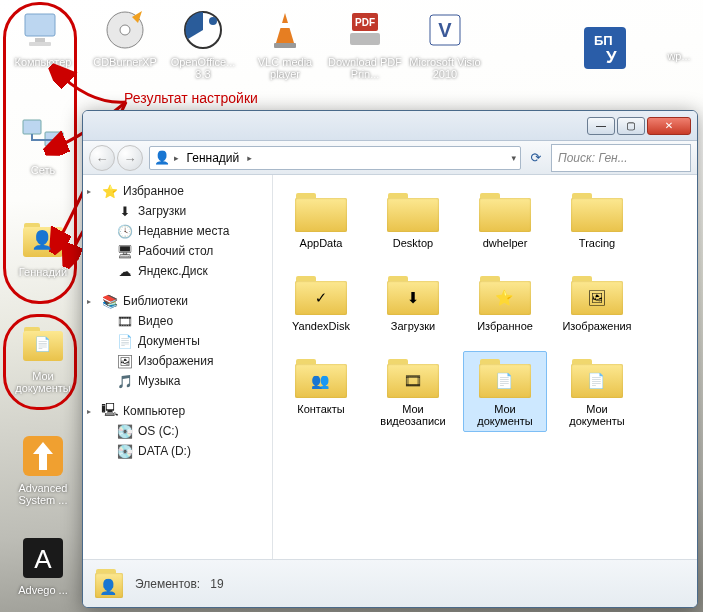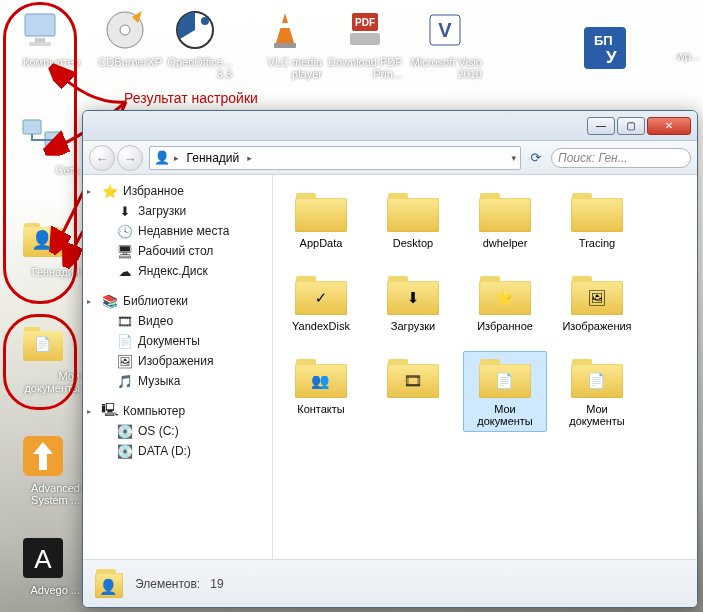--- a/index.html
+++ b/index.html
@@ -6,21 +6,21 @@
   body {
     width: 703px; height: 612px;
     font-family: "Segoe UI", Tahoma, sans-serif;
     font-size: 12px;
     background: linear-gradient(175deg, #ffffff 0%, #fdfdfb 30%, #e8e8df 50%, #bdbdb6 80%, #8d8d86 100%);
     position: relative; overflow: hidden;
   }
 
   
   .desktop { position: absolute; inset: 0; }
-  .dicon { position: absolute; width: 78px; text-align: right; color: #fff; font-size: 11px; }
+  .dicon { position: absolute; width: 78px; text-align: center; color: #fff; font-size: 11px; }
   .dicon .ic { width: 48px; height: 48px; margin: 0 auto 2px; display:flex; align-items:center; justify-content:center; }
   .dicon .lbl { color: #fff; text-shadow: 0 0 3px rgba(0,0,0,.7); line-height: 1.1; padding: 0 2px; word-break: break-word; }
 
   
   .annot { position:absolute; color:#c00; font-size:14px; font-weight: 400; }
   .red-oval { position:absolute; border:3px solid #c00; border-radius: 18px; }
   .red-oval.big { border-radius: 40px; }
 
   .arrow { position:absolute; stroke:#c00; fill:none; stroke-width:3; }
 
@@ -43,21 +43,21 @@
     height:34px; background:linear-gradient(#f7f9fb,#e5ebf1);
     display:flex; align-items:center; padding:0 6px; gap:4px;
     border-bottom:1px solid #c9d3dd;
   }
   .navbtns { display:flex; }
   .navbtn { width:26px; height:26px; border:1px solid #c4c4c4; border-radius:50%; background:radial-gradient(circle at 30% 30%, #fff, #d8dde1); margin-right:2px; display:flex; align-items:center; justify-content:center; color:#888; font-size:13px; cursor:pointer; }
   .addrbar { flex:1; height:24px; border:1px solid #a8b8c9; background:#fff; border-radius:2px; display:flex; align-items:center; padding:0 4px; gap:4px; }
   .crumb { padding:0 4px; cursor:pointer; }
   .chev { color:#555; font-size:9px; }
   .refresh { width:22px; height:22px; display:flex; align-items:center; justify-content:center; color:#2a5c9a; cursor:pointer; font-size:13px; }
-  .search { width:140px; height:20px; border:1px solid #a8b8c9; background:#fff; border-radius:10px; padding:0 6px; color:#888; font-style:italic; display:flex; align-items:center; gap:4px; }
+  .search { width:140px; height:28px; border:1px solid #a8b8c9; background:#fff; border-radius:0; padding:0 6px; color:#888; font-style:italic; display:flex; align-items:center; gap:4px; }
 
   .toolbar {
     height:30px; background:linear-gradient(#fafdff,#e8eff7);
     border-bottom:1px solid #d2dae2;
     display:flex; align-items:center; padding:0 8px; gap:4px;
     color:#1b3b66; font-size:12px;
   }
   .toolbtn { padding:3px 8px; cursor:pointer; display:flex; align-items:center; gap:3px; border-radius:3px; }
   .tdrop::after { content:"▾"; font-size:8px; margin-left:3px; color:#406490; }
   .spacer { flex:1; }
@@ -157,21 +157,21 @@
   <div class="dicon" style="left:86px; top:6px;">
     <div class="ic">
         <svg width="42" height="42" viewBox="0 0 42 42">
           <circle cx="21" cy="21" r="18" fill="#e8e8e8" stroke="#888"></circle>
           <circle cx="21" cy="21" r="5" fill="#fff" stroke="#888"></circle>
           <path d="M28 8 L38 2 L34 14 Z" fill="#f0a020"></path>
         </svg>
       </div>
     <div class="lbl">CDBurnerXP</div>
   </div>
-  <div class="dicon" style="left:156px; top:6px;">
+  <div class="dicon" style="left:164px; top:6px;">
     <div class="ic">
         <svg width="42" height="42" viewBox="0 0 42 42">
           <circle cx="21" cy="21" r="18" fill="#fff" stroke="#333" stroke-width="2"></circle>
           <path d="M21 3 A18 18 0 0 0 6 30 L21 21 Z" fill="#2a5c9a"></path>
           <circle cx="31" cy="12" r="4" fill="#2a5c9a"></circle>
         </svg>
       </div>
     <div class="lbl">OpenOffice... 3.3</div>
   </div>
   <div class="dicon" style="left:246px; top:6px;">
@@ -401,20 +401,21 @@
             </div>
           </div>
           <div class="flbl">Контакты</div>
         </div>
         <div class="fitem">
           <div class="fic">
             <div class="folder">
               <span class="inner">🎞</span>
             </div>
           </div>
+          <div class="flbl">Мои видеозаписи</div>
         </div>
         <div class="fitem selected">
           <div class="fic">
             <div class="folder">
               <span class="inner">📄</span>
             </div>
           </div>
           <div class="flbl">Мои документы</div>
         </div>
         <div class="fitem">

